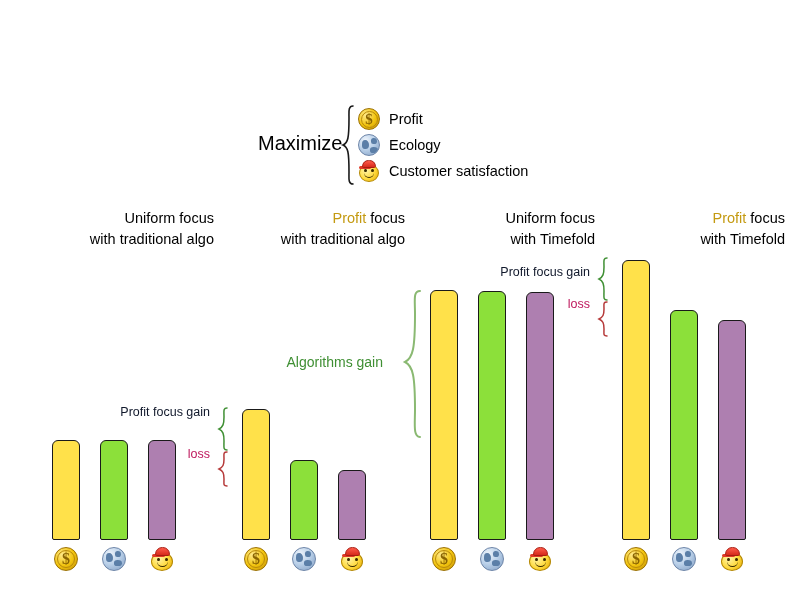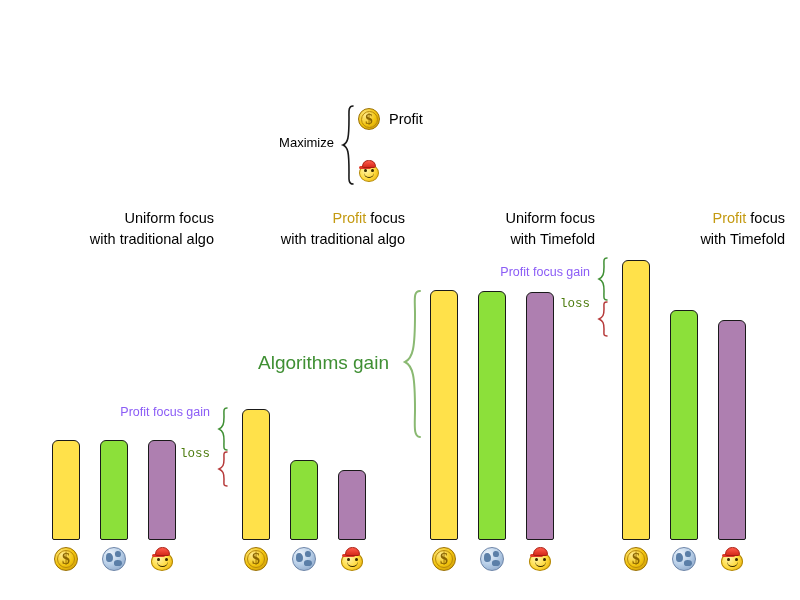--- a/index.html
+++ b/index.html
@@ -46,22 +46,21 @@
   #legend {
     position: absolute;
     left: 258px; top: 104px;
     width: 300px;
     height: 82px;
   }
   #legend-title {
     position: absolute;
     left: 0; top: 30px;
     width: 76px;
-    text-align: right;
-    font-size: 13px;
+    font-size: 20px;
     line-height: 18px;
   }
   #legend-brace {
     position: absolute;
     left: 82px; top: 0px;
     width: 16px;
     height: 82px;
   }
   .legend-row {
     position: absolute;
@@ -202,23 +201,23 @@
   .axis-icon .brim { left: 2px; top: 7px; width: 13px; }
 
   
   .anno-label {
     position: absolute;
     font-size: 12.5px;
     line-height: 15px;
     white-space: nowrap;
     text-align: right;
   }
-  .anno-gain  { color: #8b5cf6; }
-  .anno-loss  { color: #4d7c0f; font-family: Liberation Mono, monospace; }
-  .anno-algo  { color: #3f8f33; font-size: 19px; }
+  .anno-gain  { color: #0f172a; }
+  .anno-loss  { color: #be185d; }
+  .anno-algo  { color: #3f8f33; font-size: 14px; }
 
   .brace-svg { position: absolute; }
 </style>
 </head>
 <body>
 
 <div id="stage">
 
 
   <div id="legend">
@@ -230,30 +229,41 @@
 
     <div class="legend-row" style="top:2px;">
       <span class="ic ic-coin">
         <span class="coin-outer"></span>
           <span class="coin-inner"></span>
           <span class="coin-s">$</span>
       </span>
       <span class="legend-label">Profit</span>
     </div>
 
+    <div class="legend-row" style="top:28px;">
+      <span class="ic ic-globe">
+        <span class="globe-outer">
+            <span class="c1"></span>
+            <span class="c2"></span>
+            <span class="c3"></span>
+          </span>
+      </span>
+      <span class="legend-label">Ecology</span>
+    </div>
 
     <div class="legend-row" style="top:54px;">
       <span class="ic ic-smiley">
         <span class="face"></span>
           <span class="eye eye-l"></span>
           <span class="eye eye-r"></span>
         <span class="mouth"></span>
           <span class="brim"></span>
           <span class="cap"></span>
       </span>
+      <span class="legend-label">Customer satisfaction</span>
     </div>
   </div>
 
   <div class="group-header" style="left:14px;">
     <div><span>Uniform</span><span class="hl-profit"></span><span> focus</span></div>
     <div>with traditional algo</div>
   </div>
   <div class="group-header" style="left:205px;">
     <div><span></span><span class="hl-profit">Profit</span><span> focus</span></div>
     <div>with traditional algo</div>

